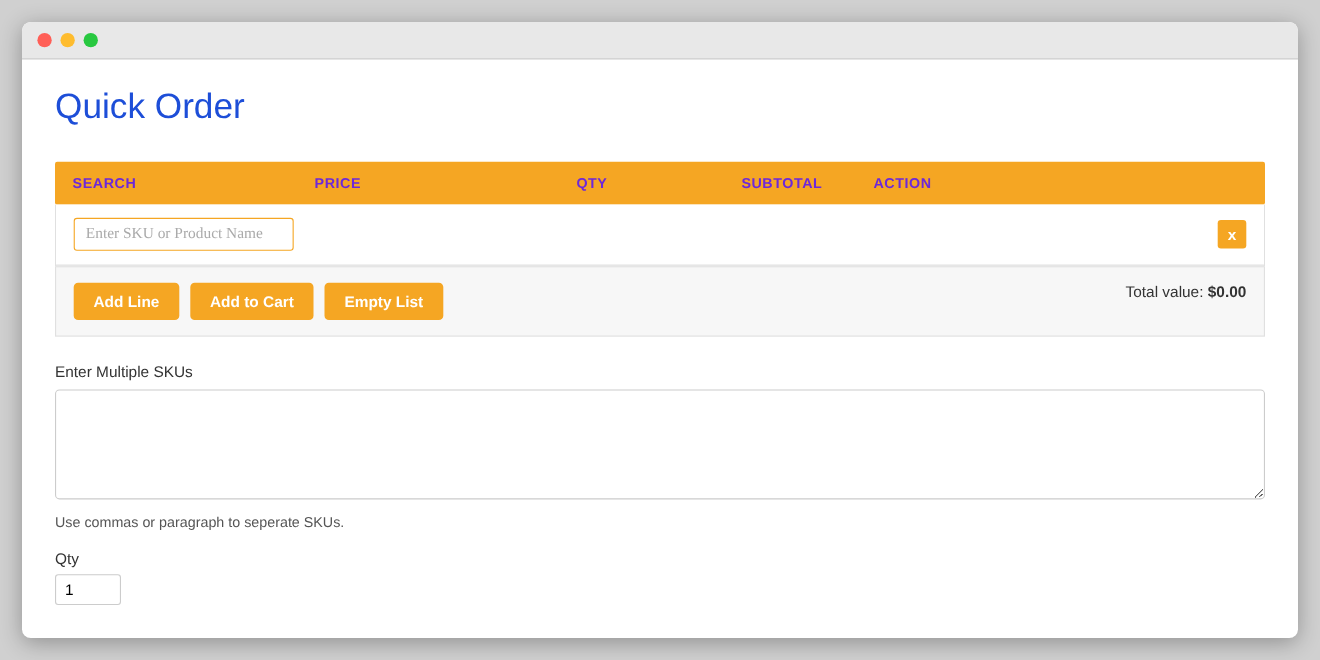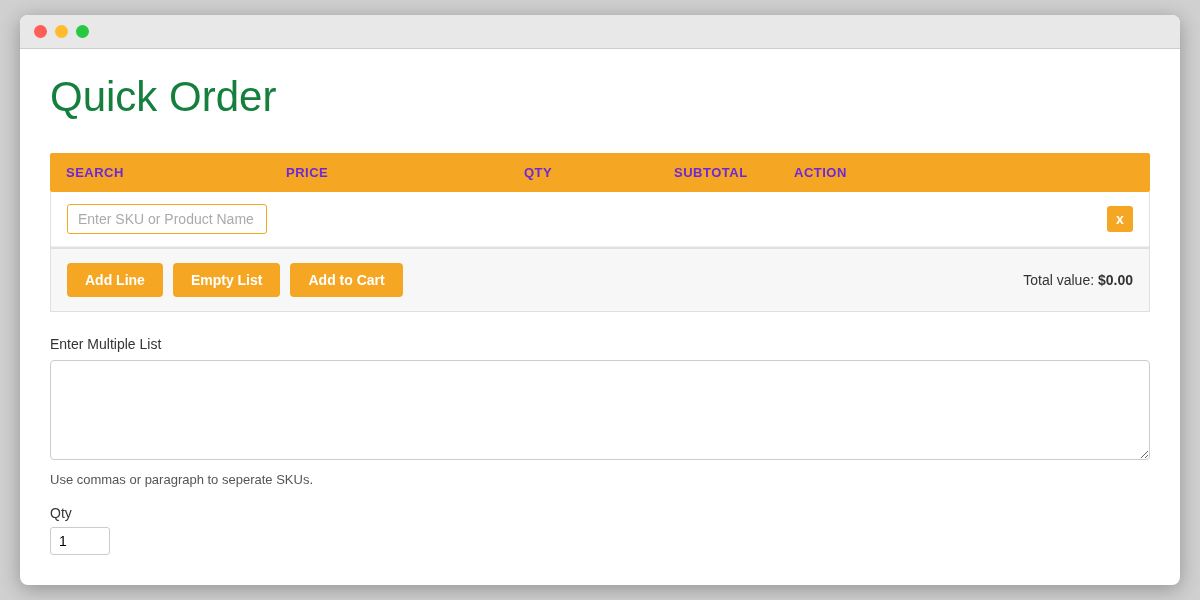--- a/index.html
+++ b/index.html
@@ -38,23 +38,23 @@
     }
     .tl-red { background: #ff5f57; }
     .tl-yellow { background: #febc2e; }
     .tl-green { background: #28c840; }
 
     .content {
       padding: 24px 30px 30px 30px;
     }
 
     .page-title {
-      font-size: 42px;
+      font-size: 32px;
       font-weight: 400;
-      color: #15803d;
+      color: #1d4ed8;
       margin-bottom: 32px;
     }
 
     .table-header {
       background: #f5a623;
       display: grid;
       grid-template-columns: 220px 1fr 150px 120px 180px 160px;
       padding: 12px 16px;
       border-radius: 2px;
     }
@@ -82,20 +82,21 @@
     }
 
     .search-input {
       width: 200px;
       padding: 6px 10px;
       border: 1px solid #f5a623;
       border-radius: 3px;
       font-size: 14px;
       outline: none;
       color: #555;
+      font-family: Liberation Serif, serif;
     }
 
     .search-input::placeholder {
       color: #aaa;
     }
 
     .delete-btn {
       background: #f5a623;
       color: #fff;
       border: none;
@@ -114,21 +115,20 @@
       display: flex;
       justify-content: flex-end;
     }
 
     .footer-row {
       background: #f7f7f7;
       border: 1px solid #e0e0e0;
       border-top: 1px solid #e0e0e0;
       padding: 14px 16px;
       display: flex;
-      align-items: center;
       justify-content: space-between;
     }
 
     .footer-buttons {
       display: flex;
       gap: 10px;
     }
 
     .btn-orange {
       background: #f5a623;
@@ -230,30 +230,30 @@
         <div></div>
         <div class="action-cell">
           <button class="delete-btn">x</button>
         </div>
       </div>
     </div>
 
     <div class="footer-row">
       <div class="footer-buttons">
         <button class="btn-orange">Add Line</button>
+        <button class="btn-orange">Add to Cart</button>
         <button class="btn-orange">Empty List</button>
-        <button class="btn-orange">Add to Cart</button>
       </div>
       <div class="total-value">
         <span>Total value:</span>&nbsp;<strong>$0.00</strong>
       </div>
     </div>
 
     <div class="multi-sku-section">
-      <div class="section-label">Enter Multiple List</div>
+      <div class="section-label">Enter Multiple SKUs</div>
       <textarea class="sku-textarea" placeholder="" style=""></textarea>
       <div class="sku-hint">Use commas or paragraph to seperate SKUs.</div>
     </div>
 
     <div class="qty-section">
       <div class="qty-label">Qty</div>
       <input class="qty-input" type="number" value="1" style="">
     </div>
   </div>
 </div>

